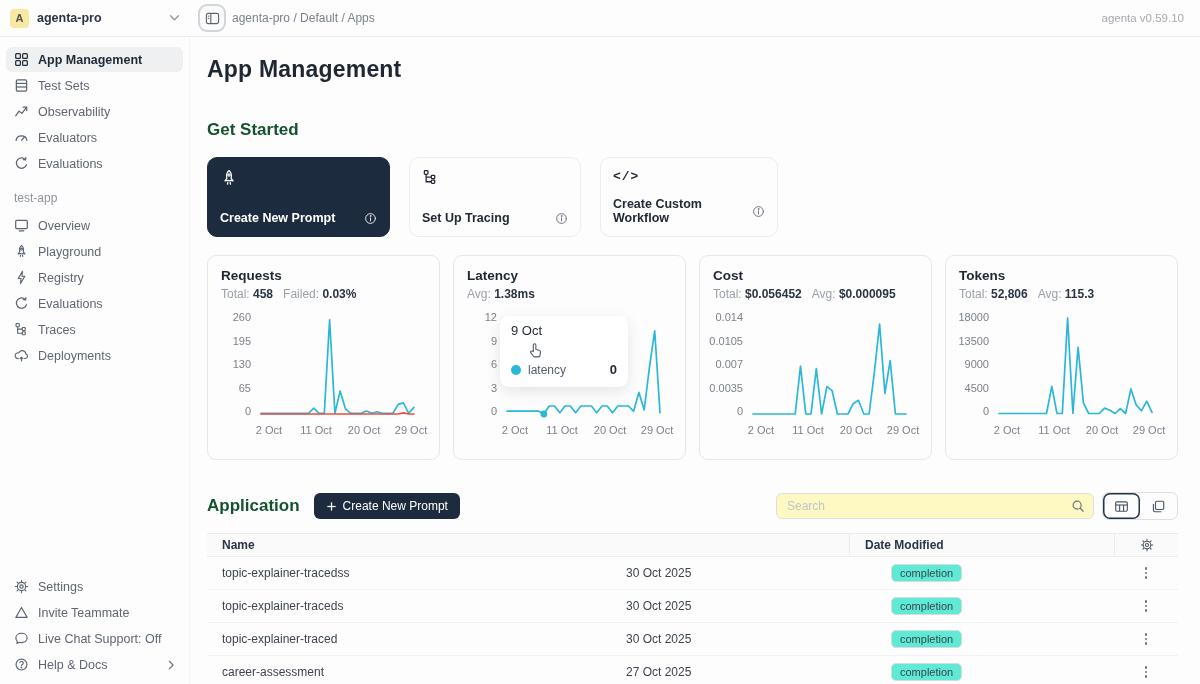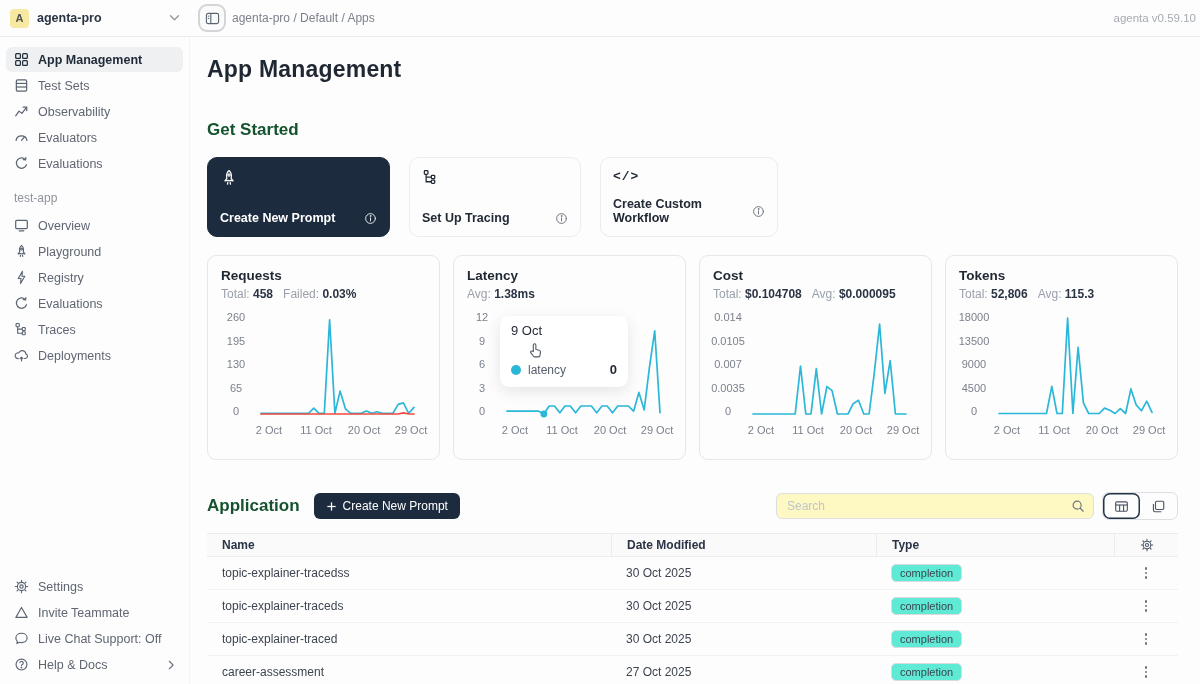--- a/index.html
+++ b/index.html
@@ -12,21 +12,21 @@
 
   
   .topbar { display:flex; align-items:center; height:37px; border-bottom:1px solid #ececee; background:#fdfdfd; }
   .topbar-left { width:190px; flex:0 0 190px; display:flex; align-items:center; padding:0 10px; gap:8px; }
   .avatar { width:19px; height:19px; border-radius:4px; background:#f7e8a2; color:#57534e; font-size:11px; font-weight:700; display:flex; align-items:center; justify-content:center; }
   .ws-name { font-size:12.5px; font-weight:600; color:#2b3444; flex:1; }
   .chev { color:#8d939e; display:flex; }
   .toggle-btn { width:28px; height:28px; margin-left:8px; border:2px solid #d2d4d8; background:#fbfbfc; border-radius:9px; display:flex; align-items:center; justify-content:center; color:#5a6472; cursor:pointer; }
   .breadcrumb { margin-left:6px; font-size:12px; color:#7b818c; }
   .topbar-spacer { flex:1; }
-  .version { font-size:11.5px; color:#a6aab2; padding-right:4px; }
+  .version { font-size:11.5px; color:#a6aab2; padding-right:16px; }
 
   
   .sidebar { position:absolute; top:37px; left:0; width:190px; height:647px; background:#fdfdfd; border-right:1px solid #f4f4f5; padding:10px 6px; }
   .side-item { display:flex; align-items:center; gap:9px; height:25px; padding:0 8px; border-radius:6px; color:#5f6672; font-size:12.5px; cursor:pointer; margin-bottom:1px; }
   .side-item .ic { display:flex; width:15px; color:#5a6472; flex:0 0 15px; }
   .side-item.active { background:#eef0f2; color:#1f2a37; font-weight:600; }
   .side-item.active .ic { color:#1f2a37; }
   .side-section { font-size:12px; color:#8f949d; padding:14px 8px 8px; }
   .side-bottom { position:absolute; bottom:6px; left:6px; right:6px; }
   .side-item .chev-r { margin-left:auto; color:#6b7280; display:flex; }
@@ -48,21 +48,21 @@
   .gs-card.dark .info { color:#e5e7eb; }
   .code-glyph { font-size:13px; font-weight:700; letter-spacing:1px; font-family:"Liberation Mono","DejaVu Sans Mono",monospace; }
 
   
   .charts-row { display:flex; gap:13px; margin-top:18px; }
   .chart-card { position:relative; width:269px; height:205px; border:1px solid #e7e7ea; border-radius:9px; background:#fdfdfd; padding:12px 13px; }
   .chart-title { font-size:13.5px; font-weight:700; color:#1f2733; }
   .chart-stats { margin-top:4px; font-size:12px; color:#9aa0aa; }
   .chart-stats b { color:#2b3444; font-weight:700; margin-right:10px; }
   .chart-body { display:flex; margin-top:10px; }
-  .ylabels { width:38px; display:flex; flex-direction:column; justify-content:space-between; align-items:center; padding:0 8px 2px 0; height:108px; font-size:11px; color:#7b818c; }
+  .ylabels { width:38px; display:flex; flex-direction:column; justify-content:space-between; align-items:flex-end; padding:0 8px 2px 0; height:108px; font-size:11px; color:#7b818c; }
   .plot-wrap { position:relative; width:162px; height:108px; }
   .xlabels { position:relative; margin-left:46px; height:16px; margin-top:3px; font-size:11px; color:#7b818c; }
   .xlabels span { position:absolute; transform:translateX(-50%); top:2px; white-space:nowrap; }
 
   
   .lat-tooltip { position:absolute; left:46px; top:60px; width:128px; background:#ffffff; border-radius:9px; box-shadow:0 4px 14px rgba(70,80,95,.14); padding:7px 11px 10px; z-index:5; }
   .lat-tooltip .tt-date { font-size:13px; color:#1f2733; font-weight:500; }
   .tt-row { display:flex; align-items:center; gap:7px; margin-top:24px; }
   .tt-dot { width:10px; height:10px; border-radius:50%; }
   .tt-series { font-size:12px; color:#565e6a; }
@@ -411,21 +411,21 @@
               </svg></span>
             <div class="tt-row">
               <span class="tt-dot" style="background: rgb(43, 183, 216);"></span>
               <span class="tt-series">latency</span>
               <span class="tt-val">0</span>
             </div>
           </div>
         </div>
       <div class="chart-card">
           <div class="chart-title">Cost</div>
-          <div class="chart-stats"><span>Total: </span><b>$0.104708</b><span>Avg: </span><b>$0.000095</b></div>
+          <div class="chart-stats"><span>Total: </span><b>$0.056452</b><span>Avg: </span><b>$0.000095</b></div>
           <div class="chart-body">
             <div class="ylabels">
               <span>0.014</span>
               <span>0.0105</span>
               <span>0.007</span>
               <span>0.0035</span>
               <span>0</span>
             </div>
             <div class="plot-wrap"><svg width="162" height="108" viewBox="0 0 162 108">
                 <polyline points="2.0,103.0 7.3,103.0 12.6,103.0 17.8,103.0 23.1,103.0 28.4,103.0 33.7,103.0 38.9,103.0 44.2,103.0 49.5,55.0 54.8,103.0 60.0,103.0 65.3,57.7 70.6,103.0 75.9,75.6 81.1,79.7 86.4,103.0 91.7,103.0 97.0,103.0 102.2,92.7 107.5,89.3 112.8,103.0 118.1,103.0 123.3,61.9 128.6,13.2 133.9,82.4 139.2,49.5 144.4,103.0 149.7,103.0 155.0,103.0" fill="none" stroke="#2bb7d8" stroke-width="1.7" stroke-linejoin="round" stroke-linecap="round"></polyline>
@@ -499,21 +499,20 @@
             </svg>
           </div>
         </div>
       </div>
     </div>
 
     <div class="table">
       <div class="thead">
         <div class="col-name">Name</div>
         <div class="col-date">Date Modified</div>
-        <div class="col-type">Type</div>
         <div class="col-act">
           <span class="gear-hd">
             <svg class="icon" width="14" height="14" viewBox="0 0 16 16" fill="none" stroke="currentColor" stroke-width="1.2" stroke-linecap="round">
               <circle cx="8" cy="8" r="4.4"></circle>
                 <circle cx="8" cy="8" r="1.8"></circle>
               <path d="M8 1.4 V3 M8 13 V14.6 M1.4 8 H3 M13 8 H14.6 M3.3 3.3 L4.4 4.4 M11.6 11.6 L12.7 12.7 M12.7 3.3 L11.6 4.4 M4.4 11.6 L3.3 12.7"></path>
             </svg>
           </span>
         </div>
       </div>

